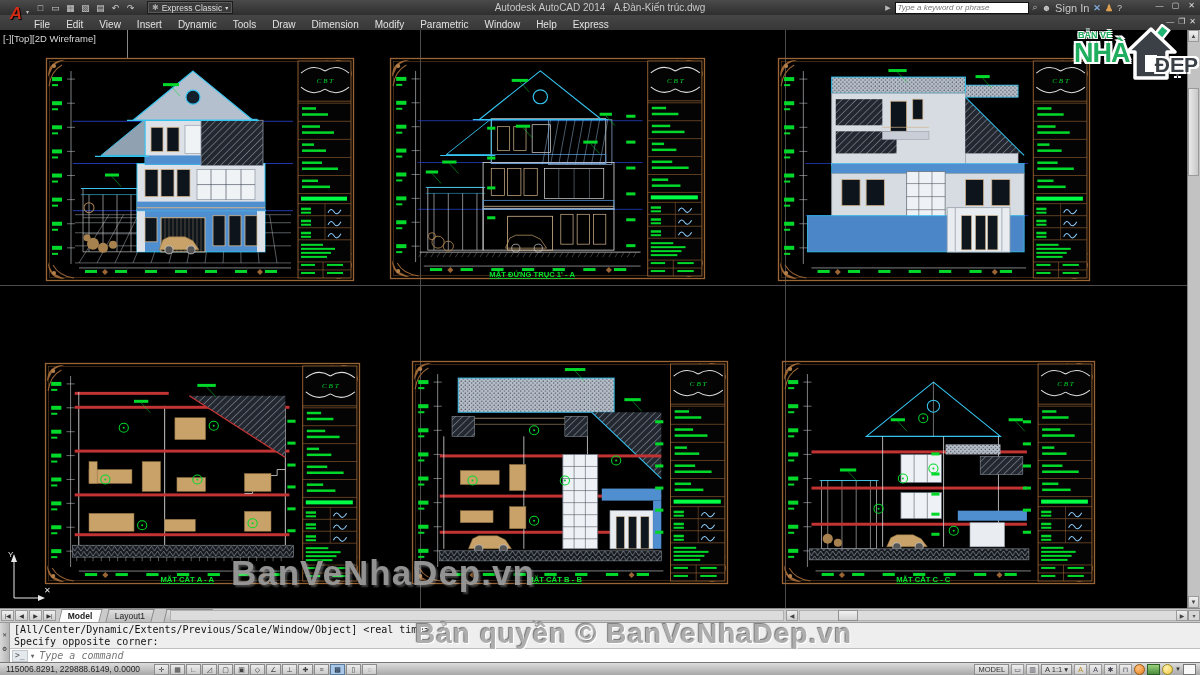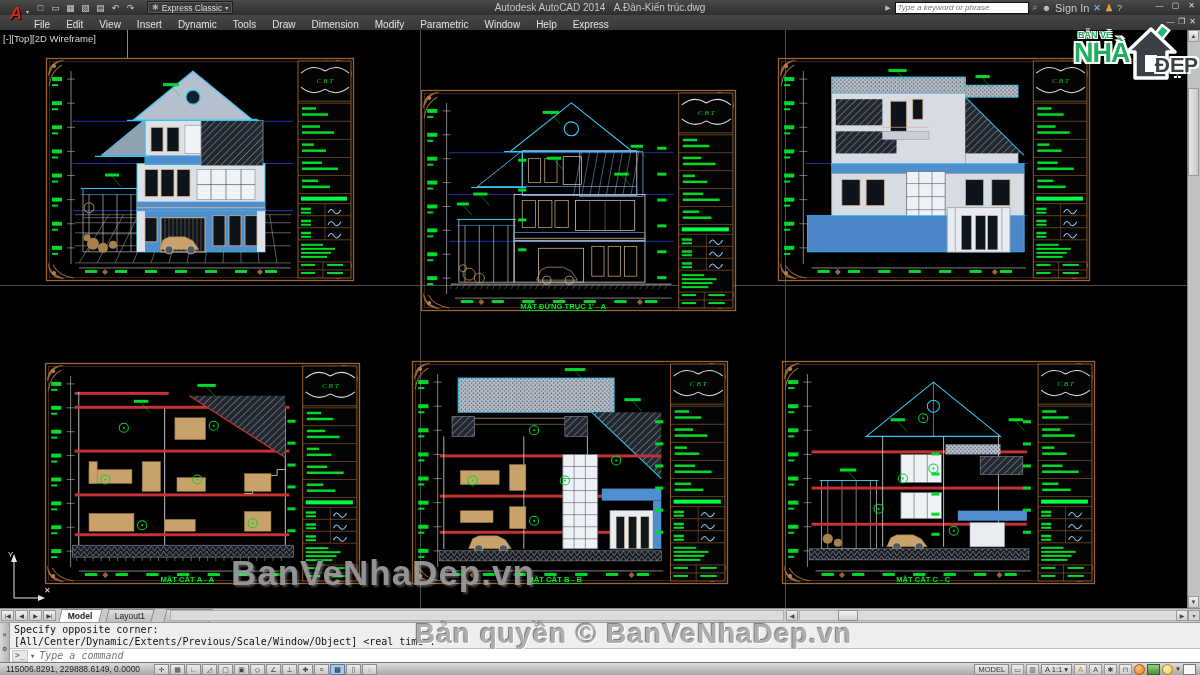--- a/index.html
+++ b/index.html
@@ -354,21 +354,21 @@
             <line x1="50" y1="99" x2="104" y2="99" stroke="#35c4f0" stroke-width="1.2"></line>
             <polygon points="148,14 208,63 88,63" fill="#b4c0cd" stroke="#35c4f0" stroke-width="1.1"></polygon>
             <line x1="82" y1="63" x2="214" y2="63" stroke="#35c4f0" stroke-width="1.3"></line>
             <circle cx="148" cy="40" r="7" fill="#13202c" stroke="#35c4f0" stroke-width="1.2"></circle>
             <rect x="118" y="26" width="16" height="3" fill="#00d92a"></rect>
             <line x1="126" y1="29" x2="135" y2="39" stroke="#00d92a" stroke-width="0.5"></line>
             <rect x="60" y="116" width="14" height="3" fill="#00d92a"></rect>
             <line x1="67" y1="119" x2="76" y2="129" stroke="#00d92a" stroke-width="0.5"></line>
           </svg>
         </div>
-        <div class="sheet" style="left: 420px; top: 27px; width: 317px; height: 224px; margin-top: 32px;">
+        <div class="sheet" style="left: 389px; top: 27px; width: 317px; height: 224px;">
           <svg viewBox="0 0 310 225" preserveAspectRatio="none">
             <defs>
 <pattern id="h1" width="5" height="5" patternUnits="userSpaceOnUse" patternTransform="rotate(45)">
                 <rect width="5" height="5" fill="#232830"></rect>
                 <line x1="0" y1="0" x2="0" y2="5" stroke="#9aa3b0" stroke-width="1"></line>
               </pattern>
 <pattern id="sp1" width="4" height="4" patternUnits="userSpaceOnUse">
                 <rect width="4" height="4" fill="#b4bcc7"></rect>
                 <circle cx="1" cy="1" r=".6" fill="#2e333a"></circle>
                 <circle cx="3" cy="3" r=".6" fill="#2e333a"></circle>
@@ -1371,21 +1371,21 @@
     <div class="hs-thumb" style="left:838px"></div>
     <div class="hs-arr" style="left:1176px">▶</div>
     <div class="corner-box">▾</div>
   </div>
 
   <div class="cmdwin">
     <div class="cmdgrip">
       <span class="gx">✕</span>
       <span class="gw">⚙</span>
     </div>
-    <div class="cmd-hist" id="cmdhist"><div>Specify opposite corner:</div><div>[All/Center/Dynamic/Extents/Previous/Scale/Window/Object] &lt;real time&gt;:</div></div>
+    <div class="cmd-hist" id="cmdhist"><div>[All/Center/Dynamic/Extents/Previous/Scale/Window/Object] &lt;real time&gt;:</div><div>Specify opposite corner:</div></div>
     <div class="cmd-inputrow">
       <span class="cmd-prompt">&gt;_</span>
       <span class="cmd-caret">▼</span>
       <input class="cmd-input" placeholder="Type a command" style="">
     </div>
     <div class="wm-cmd">Bản quyền © BanVeNhaDep.vn</div>
   </div>
 
   <div class="statusbar">
     <div class="coords">115006.8291, 229888.6149, 0.0000</div>

